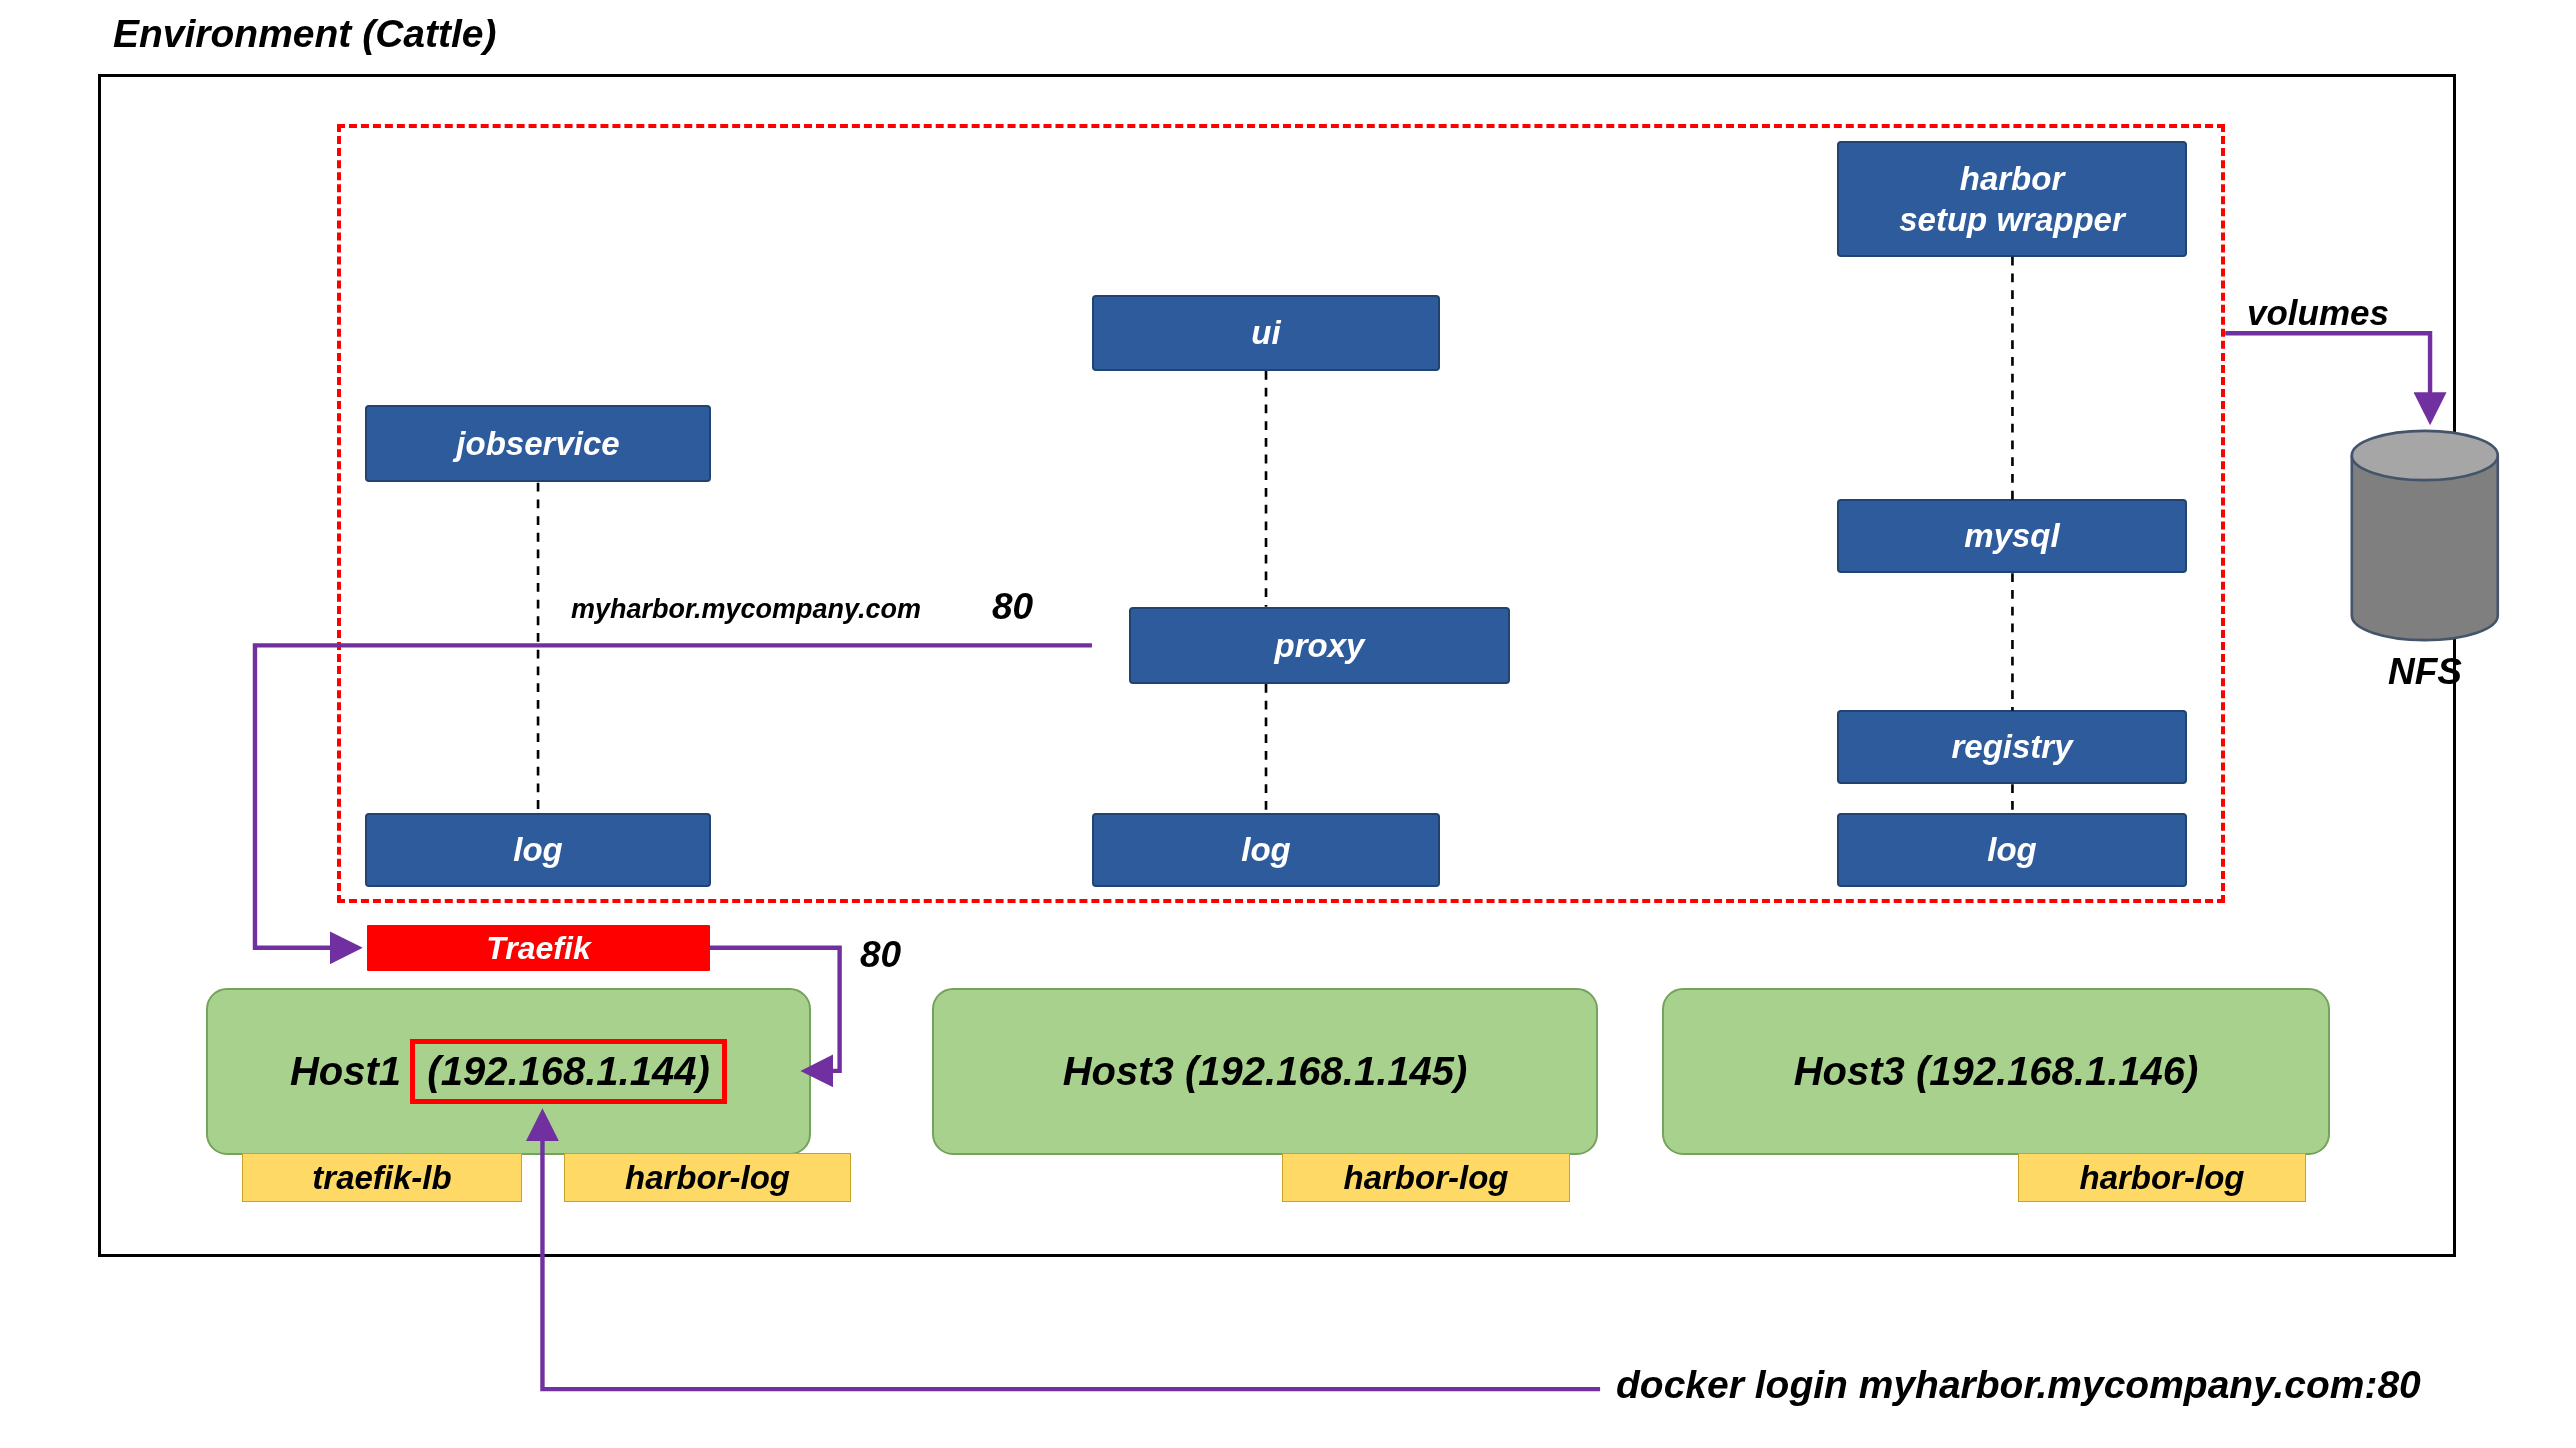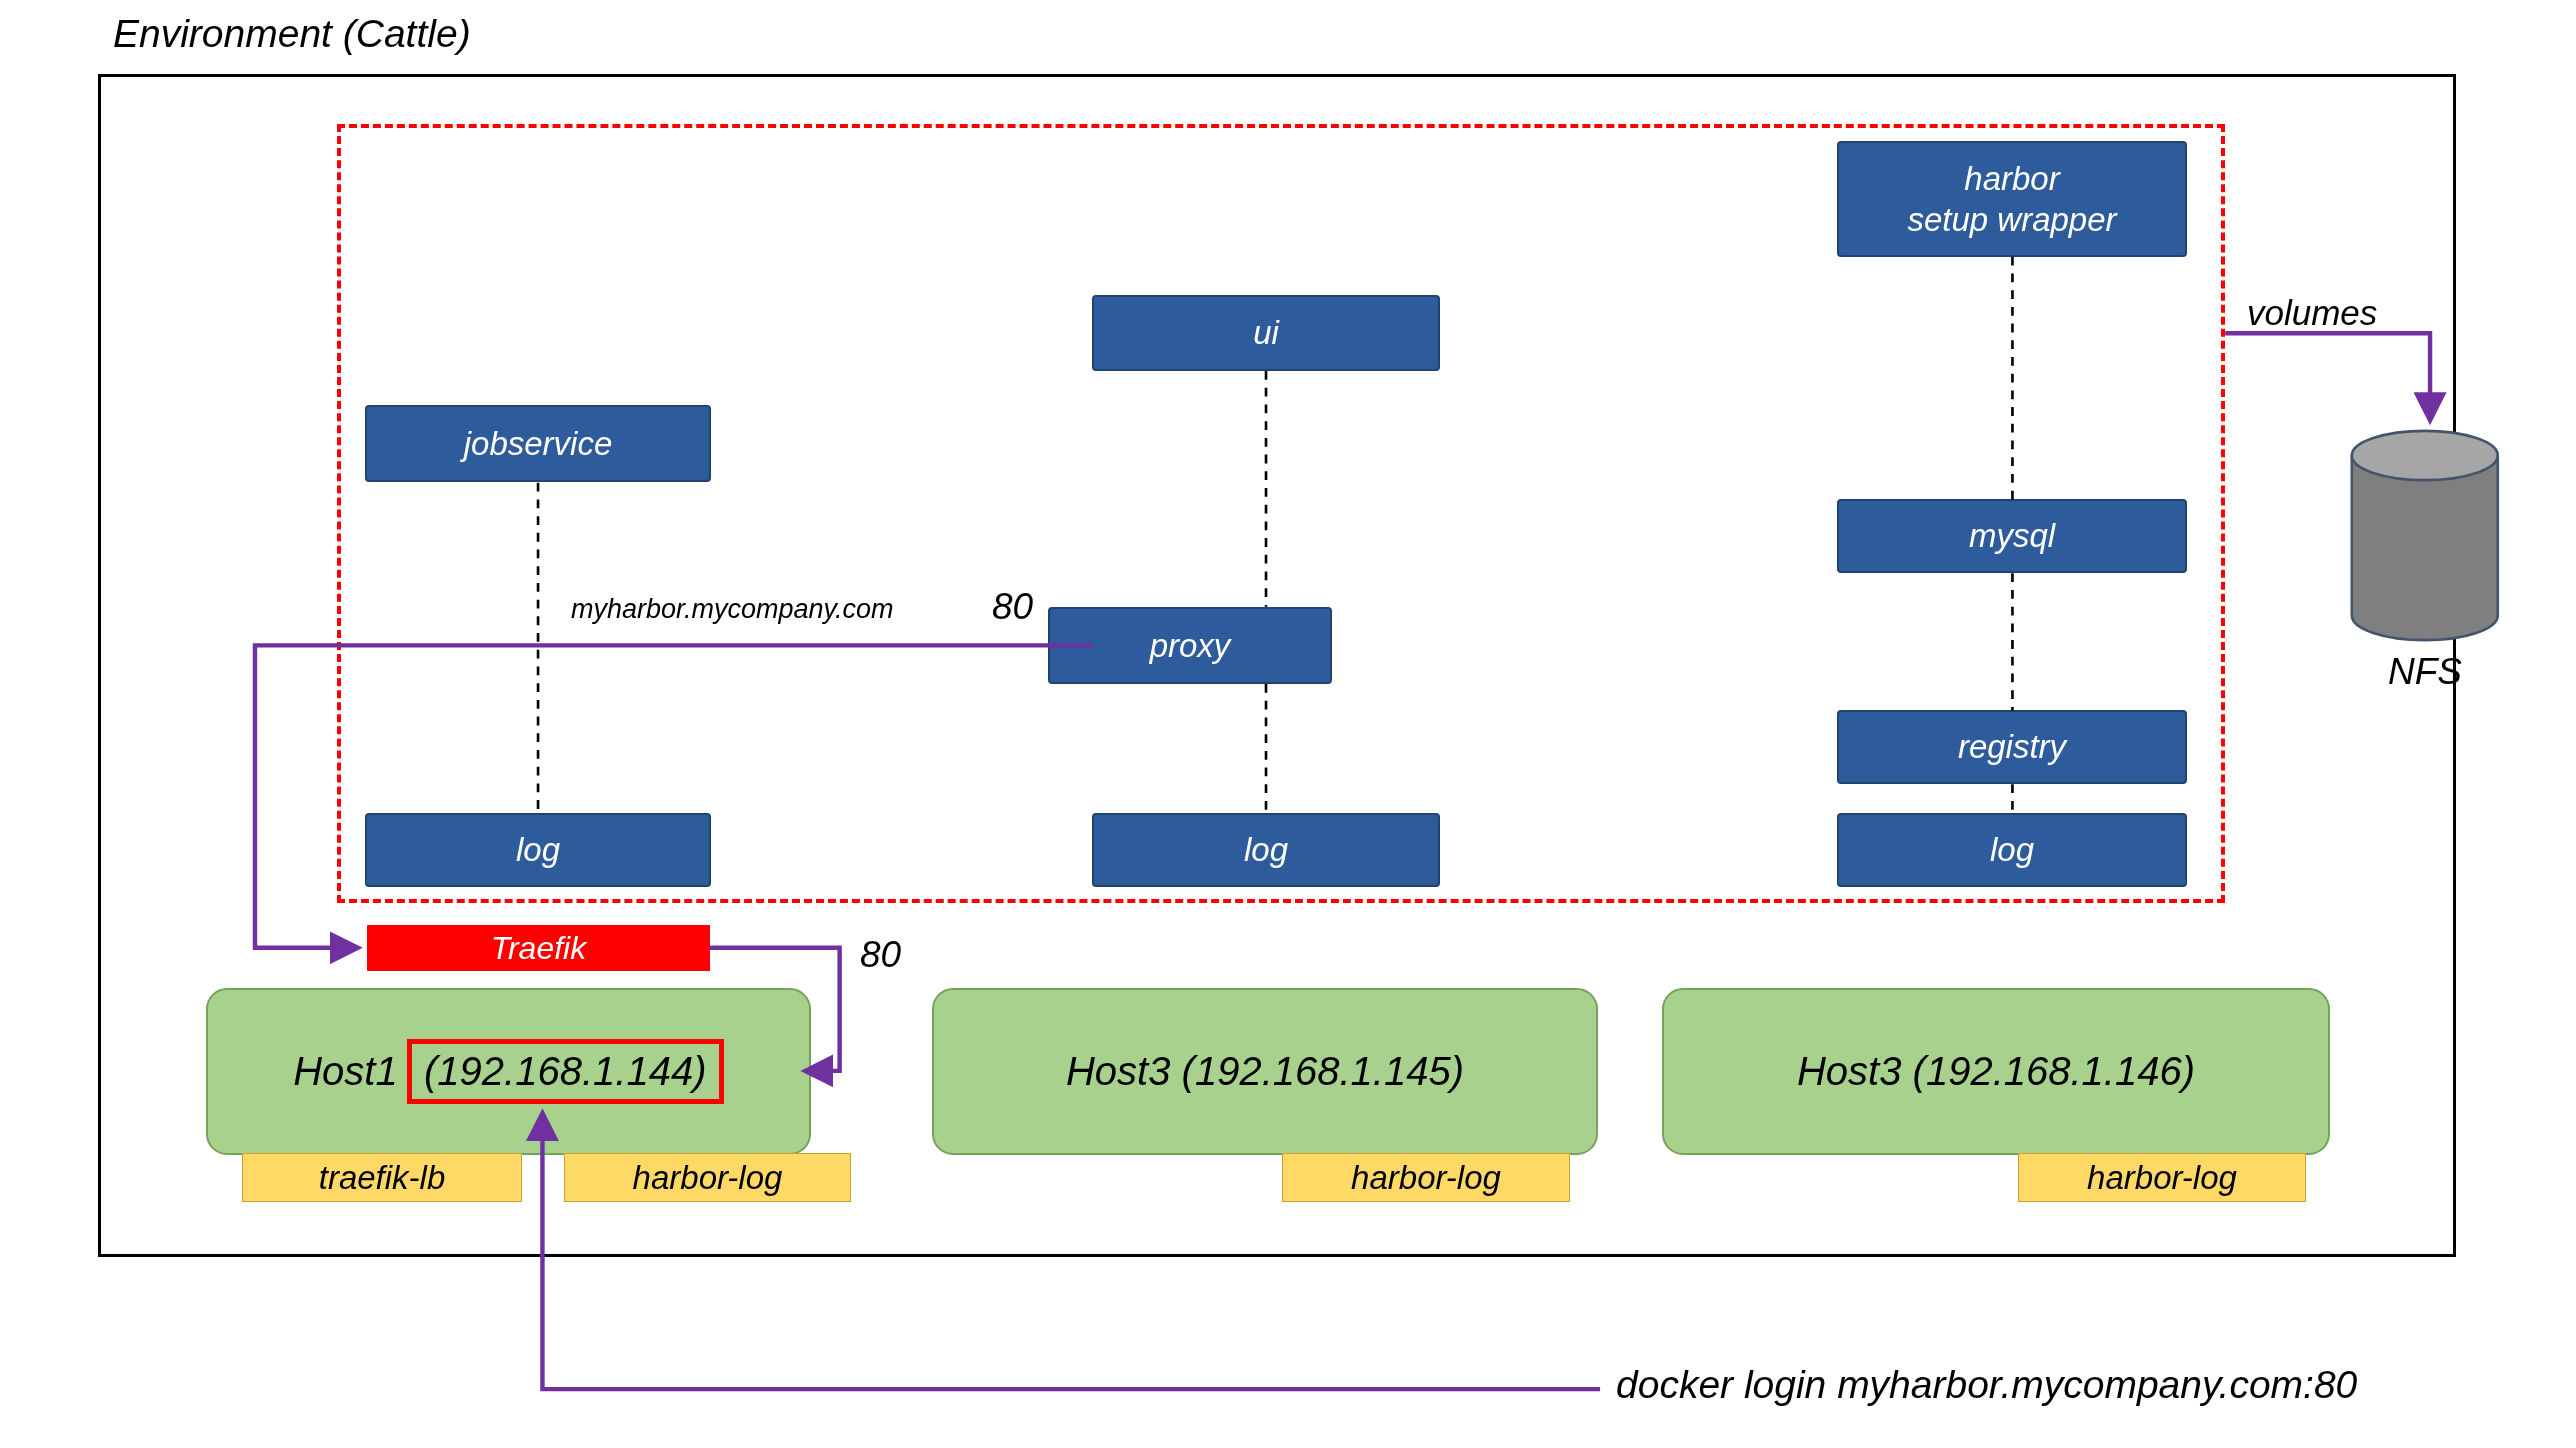--- a/index.html
+++ b/index.html
@@ -3,21 +3,21 @@
 <meta charset="utf-8">
 <style>
   * { margin: 0; padding: 0; box-sizing: border-box; }
   body { background: #ffffff; }
   .canvas {
     position: relative;
     width: 2576px;
     height: 1449px;
     background: #ffffff;
     font-family: "Liberation Sans", sans-serif;
-    font-weight: normal;
+    font-weight: bold;
     font-style: italic;
     overflow: hidden;
   }
   .abs { position: absolute; }
   .title {
     left: 113px; top: 12.3px;
     font-size: 39px;
     color: #000;
     white-space: nowrap;
   }
@@ -92,21 +92,21 @@
   <div class="abs cluster-box"></div>
   <div class="abs title">Environment (Cattle)</div>
 
   <div class="abs service" style="left:1837px; top:141px; width:350px; height:116px;">
     <span>harbor</span>
     <span>setup wrapper</span>
   </div>
   <div class="abs service" style="left:1092px; top:295px; width:348px; height:76px;">ui</div>
   <div class="abs service" style="left:365px; top:405px; width:346px; height:77px;">jobservice</div>
   <div class="abs service" style="left:1837px; top:499px; width:350px; height:74px;">mysql</div>
-  <div class="abs service" style="left:1048px; top:607px; width:284px; height:77px;">proxy</div>
+  <div class="abs service" style="left:1129px; top:607px; width:381px; height:77px;">proxy</div>
   <div class="abs service" style="left:1837px; top:710px; width:350px; height:74px;">registry</div>
   <div class="abs service" style="left:365px; top:813px; width:346px; height:74px;">log</div>
   <div class="abs service" style="left:1092px; top:813px; width:348px; height:74px;">log</div>
   <div class="abs service" style="left:1837px; top:813px; width:350px; height:74px;">log</div>
 
   <div class="abs traefik-box">Traefik</div>
 
   <div class="abs host" style="left:206px; top:988px; width:605px; height:167px;">
     <span>Host1</span>
     <span class="ip-box">(192.168.1.144)</span>

